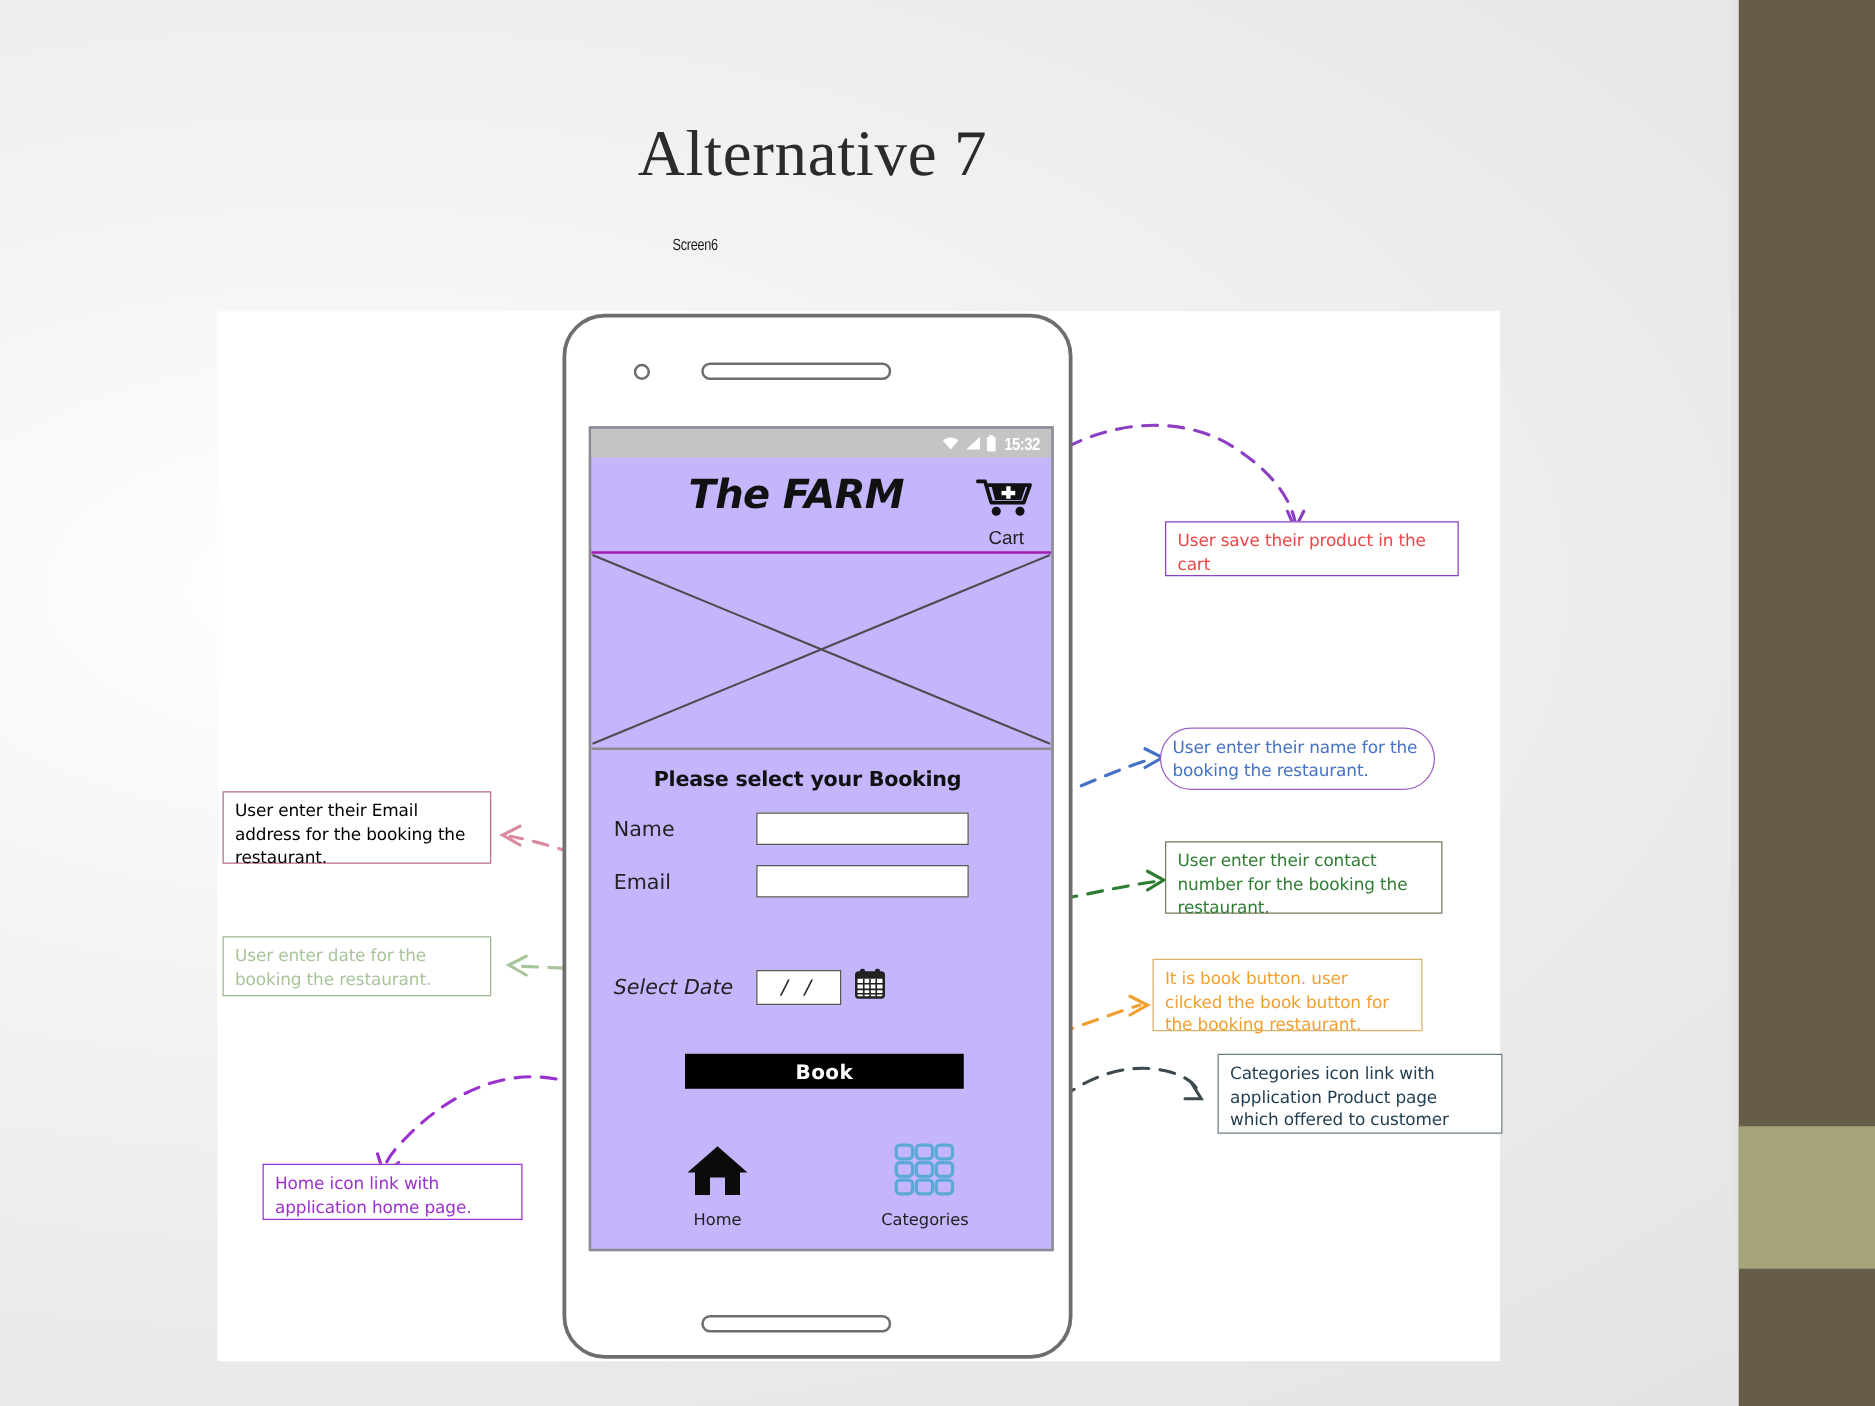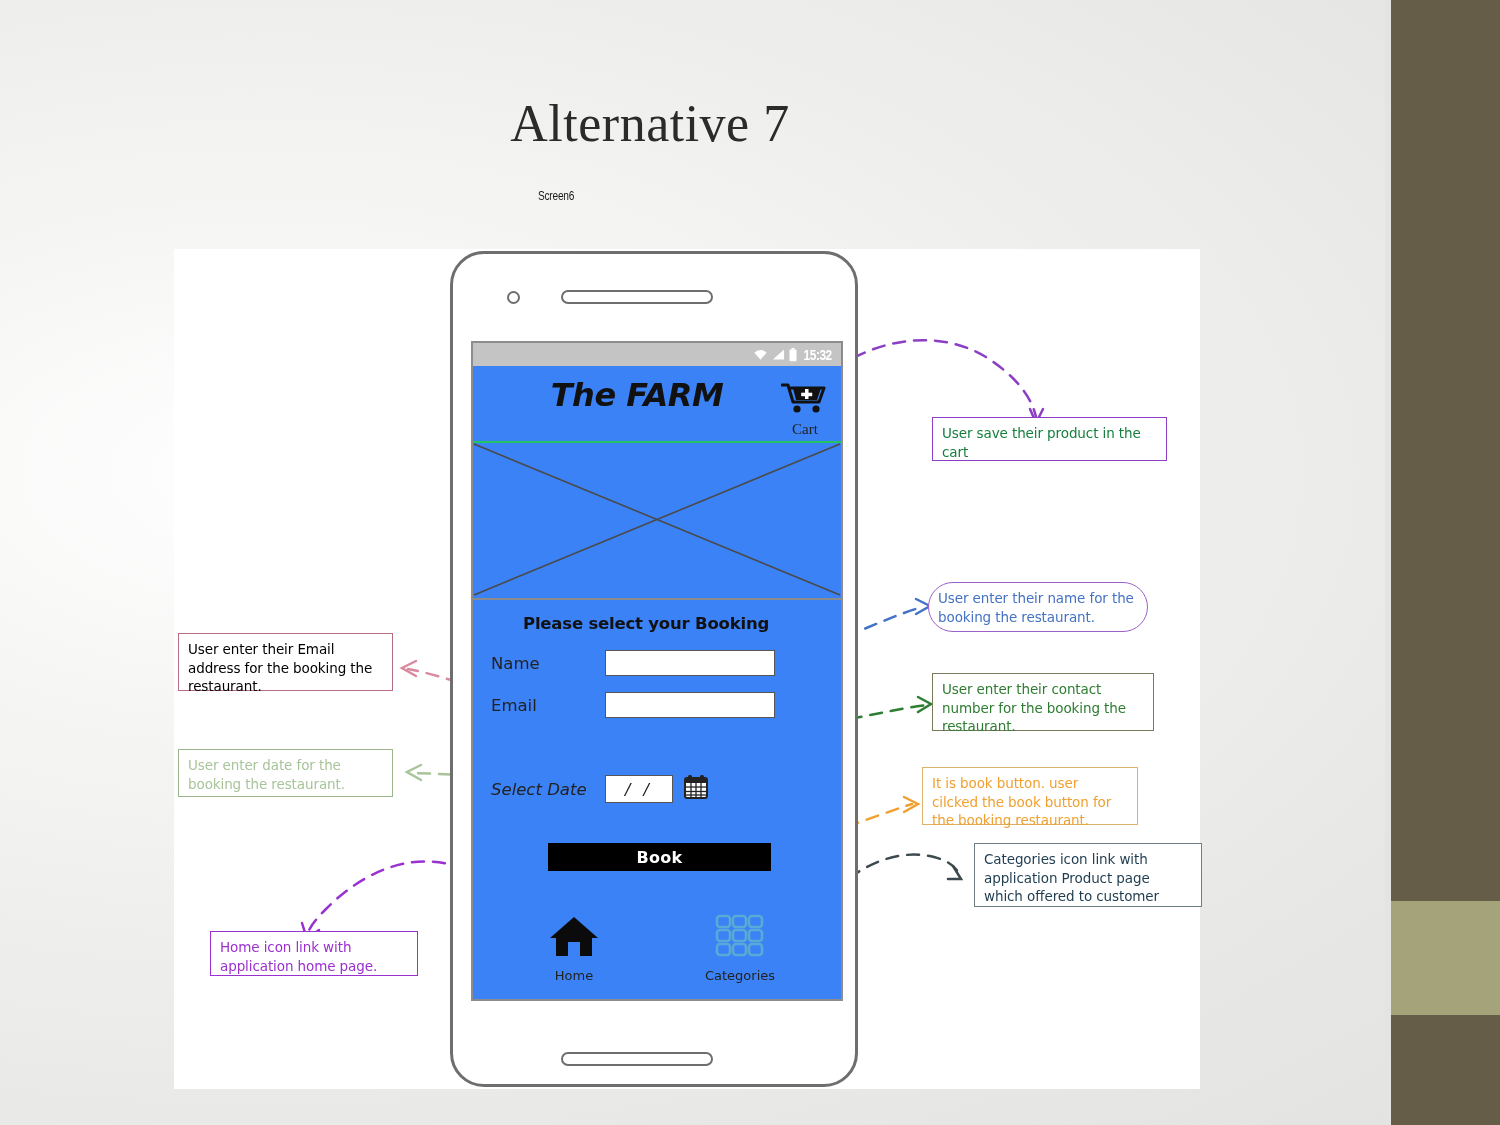--- a/index.html
+++ b/index.html
@@ -121,21 +121,21 @@
   }
   
   .screen {
     position: absolute;
     left: 18px;
     top: 87px;
     width: 372px;
     height: 660px;
     border: 2px solid #8c8c8c;
     box-sizing: border-box;
-    background: #3b82f6;
+    background: #c4b5fd;
     overflow: hidden;
   }
   .statusbar {
     height: 23px;
     background: #c4c4c4;
     display: flex;
     align-items: center;
     justify-content: flex-end;
     padding-right: 7px;
     gap: 4px;
@@ -145,21 +145,21 @@
     font-size: 14px;
     font-weight: bold;
     color: #ffffff;
     letter-spacing: -0.5px;
     transform: scaleX(0.85);
   }
   .sb-icon { display:block; }
   .app-header {
     position: relative;
     height: 75px;
-    border-bottom: 2px solid #22c55e;
+    border-bottom: 2px solid #a21caf;
   }
   .brand {
     position: absolute;
     left: 0;
     right: 0;
     top: 10px;
     text-align: center;
     font-family: "DejaVu Sans", sans-serif;
     font-style: italic;
     font-weight: bold;
@@ -169,21 +169,21 @@
     padding-right: 40px;
   }
   .cart-block {
     position: absolute;
     right: 8px;
     top: 16px;
     width: 56px;
     text-align: center;
   }
   .cart-label {
-    font-family: Liberation Serif, serif;
+    font-family: Liberation Sans, sans-serif;
     font-size: 15px;
     color: #222;
     margin-top: 1px;
   }
   .image-placeholder {
     position: relative;
     height: 155px;
     border-bottom: 2px solid #8c8c8c;
     margin: 0 0 0 0;
   }
@@ -437,21 +437,21 @@
               <rect x="37" y="31" width="13" height="11" rx="3"></rect>
             </g>
           </svg>
           <div class="nav-label">Categories</div>
         </div>
       </div>
 
     </div>
   </div>
 
-  <div class="ann" style="left:758px; top:168px; width:235px; height:44px; color:#15803d; border-color:#8c3fc4;">User save their product in the cart</div>
+  <div class="ann" style="left:758px; top:168px; width:235px; height:44px; color:#ef4444; border-color:#8c3fc4;">User save their product in the cart</div>
 
   <div class="ann" style="left:754px; top:333px; width:220px; height:50px; color:#4472c4; border-color:#9b60c6;border-radius:25px;">User enter their name for the booking the restaurant.</div>
 
   <div class="ann" style="left:758px; top:424px; width:222px; height:58px; color:#2e7d32; border-color:#7a7a5a;">User enter their contact number for the booking the restaurant.</div>
 
   <div class="ann" style="left:748px; top:518px; width:216px; height:58px; color:#f0a030; border-color:#d9b36a;">It is book button. user cilcked the book button for the booking restaurant.</div>
 
   <div class="ann" style="left:800px; top:594px; width:228px; height:64px; color:#1f3c50; border-color:#6f7e86;">Categories icon link with application Product page which offered to customer</div>
 
   <div class="ann" style="left:4px; top:384px; width:215px; height:58px; color:#000000; border-color:#b86c80;">User enter their Email address for the booking the restaurant.</div>

